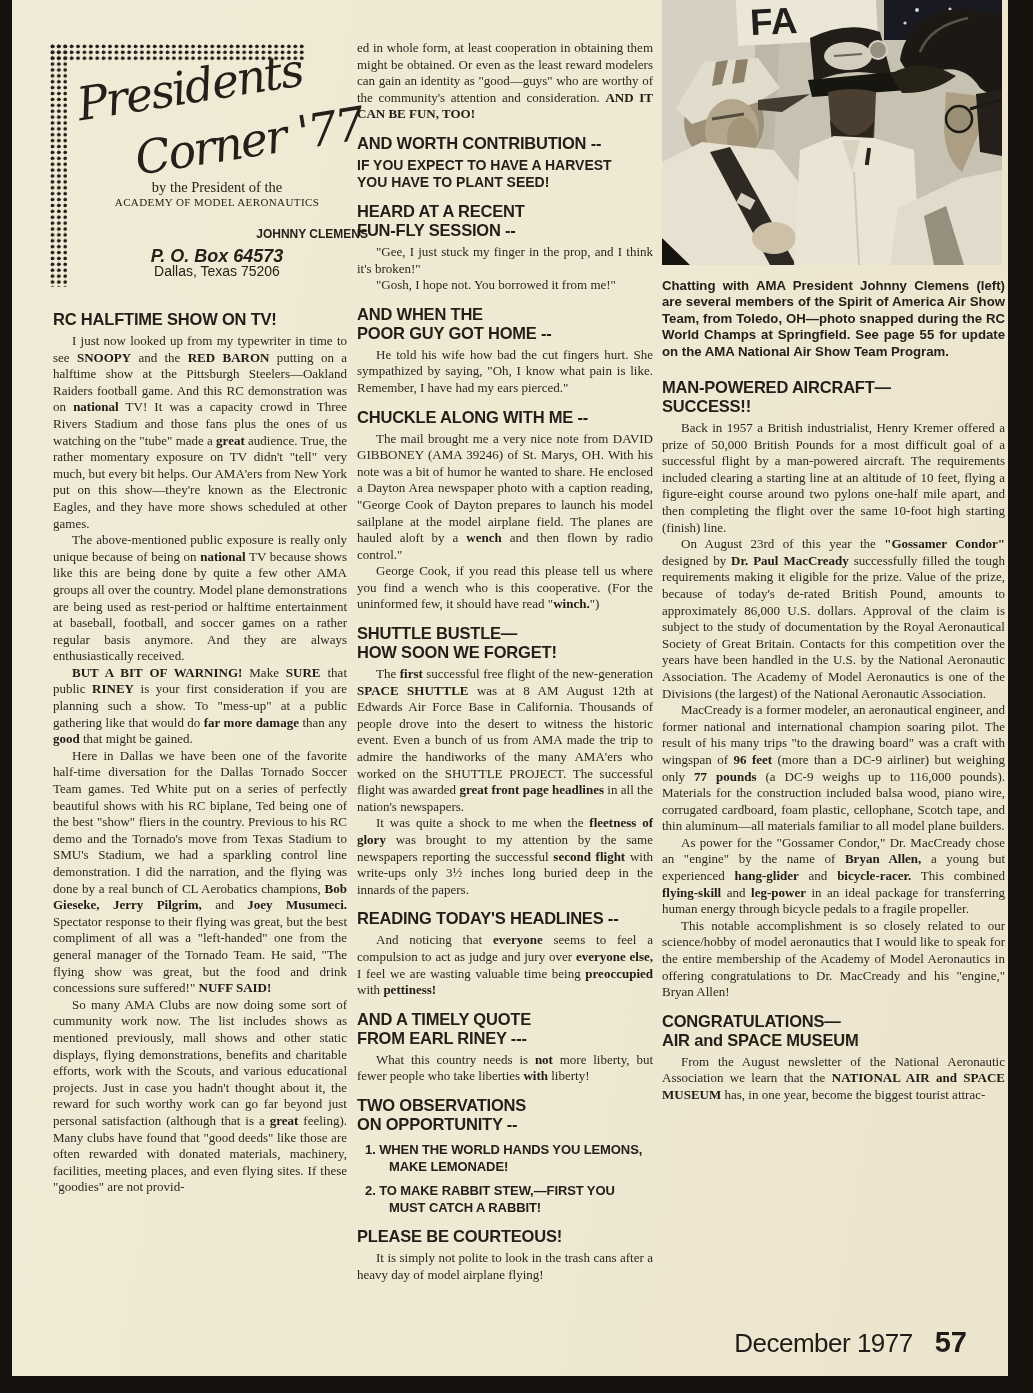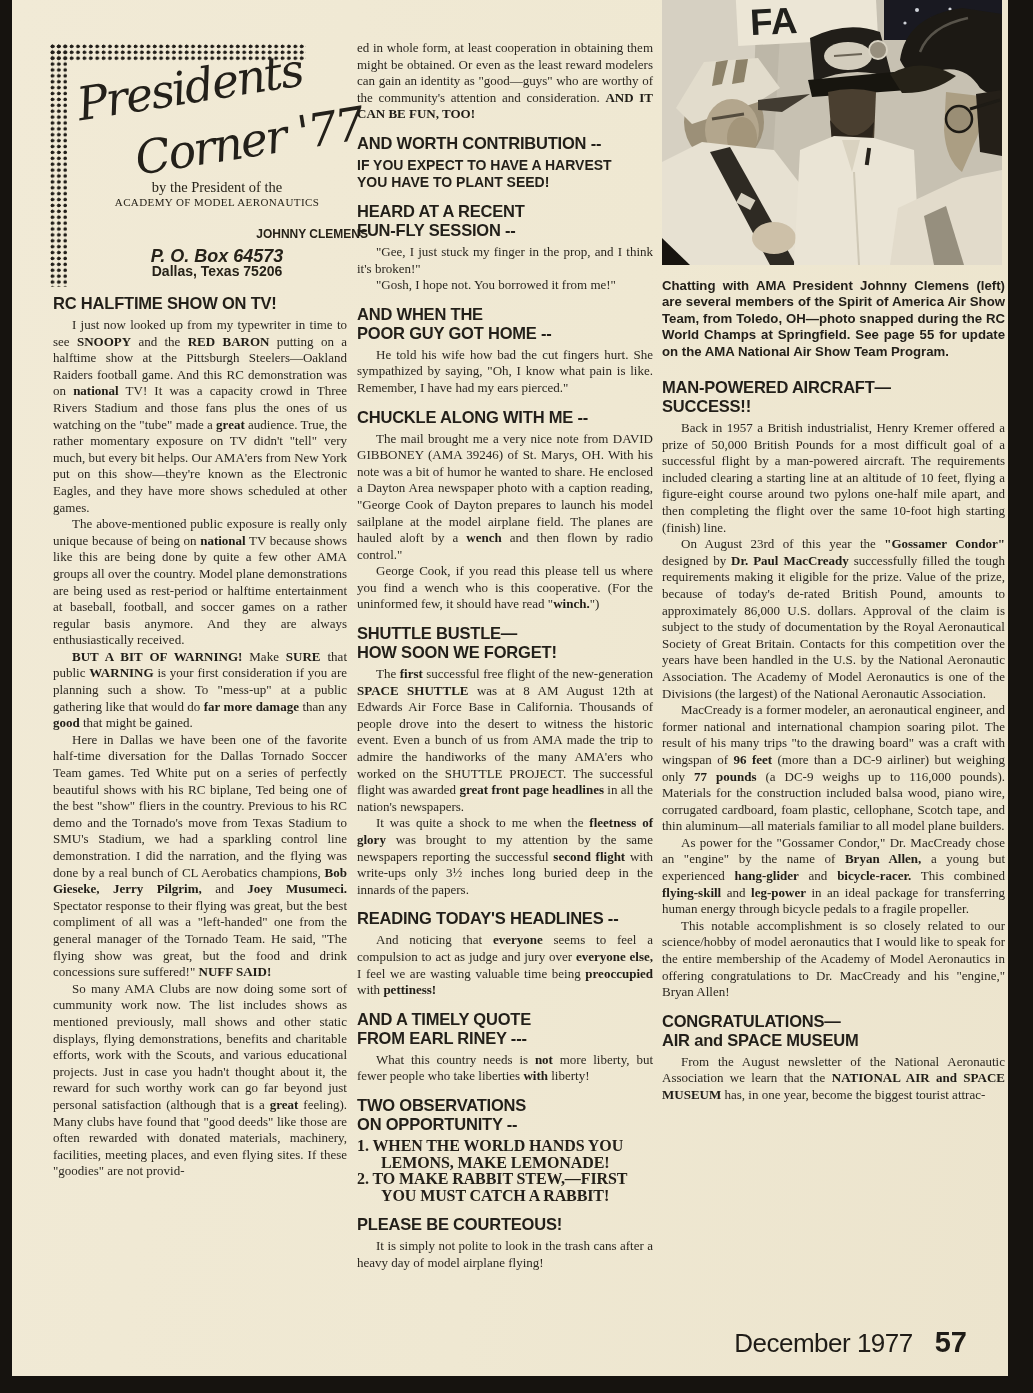--- a/index.html
+++ b/index.html
@@ -27,47 +27,47 @@
     position:absolute;font-family:"DejaVu Serif", serif;font-style:italic;
     color:#23201a;letter-spacing:-2px;white-space:nowrap;
   }
   .mh-s1{left:26px;top:10px;font-size:46px;transform:rotate(-9deg);}
   .mh-s2{left:84px;top:64px;font-size:46px;transform:rotate(-9deg);}
   .mh-center{position:absolute;left:16px;width:100%;text-align:center;color:#262219;}
   .mh-byline1{top:129px;font-size:14.5px;}
   .mh-byline2{top:146px;font-size:11px;letter-spacing:.4px;}
   .mh-author{top:177px;font-family:Liberation Sans, sans-serif;font-weight:bold;font-size:12px;text-align:right;}
   .mh-addr1{top:196px;font-family:"Liberation Sans",sans-serif;font-weight:bold;font-size:18px;font-style:italic;}
-  .mh-addr2{top:213px;font-family:"Liberation Sans",sans-serif;font-weight:bold;font-size:14px;}
+  .mh-addr2{top:213px;font-family:"Liberation Sans",sans-serif;font-weight:normal;font-size:14px;}
   
   .col{position:absolute;}
   .col1{left:41px;top:294px;width:294px;}
   .col2{left:345px;top:40px;width:296px;}
   .col3{left:650px;top:0;width:343px;}
   .h{
     font-family:"Liberation Sans",sans-serif;font-weight:bold;
     font-size:16.5px;line-height:19px;letter-spacing:-0.2px;
     white-space:pre-line;color:#221f19;margin:11px 0 4px;
   }
-  .h.first{margin-top:0;}
+  .h.first{margin-top:16px;}
   .p{
     font-size:13px;line-height:16.6px;text-align:justify;
     text-indent:19px;margin:0;color:#2b2720;
   }
   .p.noindent{text-indent:0;}
   .p b{color:#201d17;}
   .sub{
     font-family:"Liberation Sans",sans-serif;font-weight:bold;
     font-size:14px;line-height:17px;text-align:left;
     white-space:pre-line;margin:1px 0 0;color:#221f19;
   }
   .obs{
-    font-family:Liberation Serif, serif;font-weight:bold;
-    font-size:16px;line-height:16.6px;letter-spacing:-0.1px;
-    margin:0;padding-left:24px;text-indent:-24px;color:#242019;
+    font-family:Liberation Sans, sans-serif;font-weight:bold;
+    font-size:13px;line-height:16.6px;letter-spacing:-0.1px;
+    margin:8px;padding-left:24px;text-indent:-24px;color:#242019;
   }
   
   .photo{width:340px;height:265px;display:block;}
   .caption{
     font-family:"Liberation Sans",sans-serif;font-weight:bold;
     font-size:13.2px;line-height:16.4px;text-align:justify;
     margin:13px 0 0;color:#23201a;
   }
   .col3 .h.after-caption{margin-top:18px;}
   
@@ -93,21 +93,21 @@
     <div class="mh-center mh-byline2">ACADEMY OF MODEL AERONAUTICS</div>
     <div class="mh-center mh-author">JOHNNY CLEMENS</div>
     <div class="mh-center mh-addr1">P. O. Box 64573</div>
     <div class="mh-center mh-addr2">Dallas, Texas 75206</div>
   </div>
 
   <div class="col col1">
     <div class="h first">RC HALFTIME SHOW ON TV!</div>
     <p class="p">I just now looked up from my typewriter in time to see <b>SNOOPY</b> and the <b>RED BARON</b> putting on a halftime show at the Pittsburgh Steelers—Oakland Raiders football game. And this RC demonstration was on <b>national</b> TV! It was a capacity crowd in Three Rivers Stadium and those fans plus the ones of us watching on the "tube" made a <b>great</b> audience. True, the rather momentary exposure on TV didn't "tell" very much, but every bit helps. Our AMA'ers from New York put on this show—they're known as the Electronic Eagles, and they have more shows scheduled at other games.</p>
     <p class="p">The above-mentioned public exposure is really only unique because of being on <b>national</b> TV because shows like this are being done by quite a few other AMA groups all over the country. Model plane demonstrations are being used as rest-period or halftime entertainment at baseball, football, and soccer games on a rather regular basis anymore. And they are always enthusiastically received.</p>
-    <p class="p"><b>BUT A BIT OF WARNING!</b> Make <b>SURE</b> that public <b>WARNING</b> is your first consideration if you are planning such a show. To "mess-up" at a public gathering like that would do <b>far more damage</b> than any <b>good</b> that might be gained.</p>
+    <p class="p"><b>BUT A BIT OF WARNING!</b> Make <b>SURE</b> that public <b>RINEY</b> is your first consideration if you are planning such a show. To "mess-up" at a public gathering like that would do <b>far more damage</b> than any <b>good</b> that might be gained.</p>
     <p class="p">Here in Dallas we have been one of the favorite half-time diversation for the Dallas Tornado Soccer Team games. Ted White put on a series of perfectly beautiful shows with his RC biplane, Ted being one of the best "show" fliers in the country. Previous to his RC demo and the Tornado's move from Texas Stadium to SMU's Stadium, we had a sparkling control line demonstration. I did the narration, and the flying was done by a real bunch of CL Aerobatics champions, <b>Bob Gieseke, Jerry Pilgrim,</b> and <b>Joey Musumeci.</b> Spectator response to their flying was great, but the best compliment of all was a "left-handed" one from the general manager of the Tornado Team. He said, "The flying show was great, but the food and drink concessions sure suffered!" <b>NUFF SAID!</b></p>
     <p class="p">So many AMA Clubs are now doing some sort of cummunity work now. The list includes shows as mentioned previously, mall shows and other static displays, flying demonstrations, benefits and charitable efforts, work with the Scouts, and various educational projects. Just in case you hadn't thought about it, the reward for such worthy work can go far beyond just personal satisfaction (although that is a <b>great</b> feeling). Many clubs have found that "good deeds" like those are often rewarded with donated materials, machinery, facilities, meeting places, and even flying sites. If these "goodies" are not provid-</p>
   </div>
 
   <div class="col col2">
     <p class="p noindent">ed in whole form, at least cooperation in obtaining them might be obtained. Or even as the least reward modelers can gain an identity as "good—guys" who are worthy of the community's attention and consideration. <b>AND IT CAN BE FUN, TOO!</b></p>
     <div class="h">AND WORTH CONTRIBUTION --</div>
     <div class="sub">IF YOU EXPECT TO HAVE A HARVEST
 YOU HAVE TO PLANT SEED!</div>
     <div class="h">HEARD AT A RECENT

